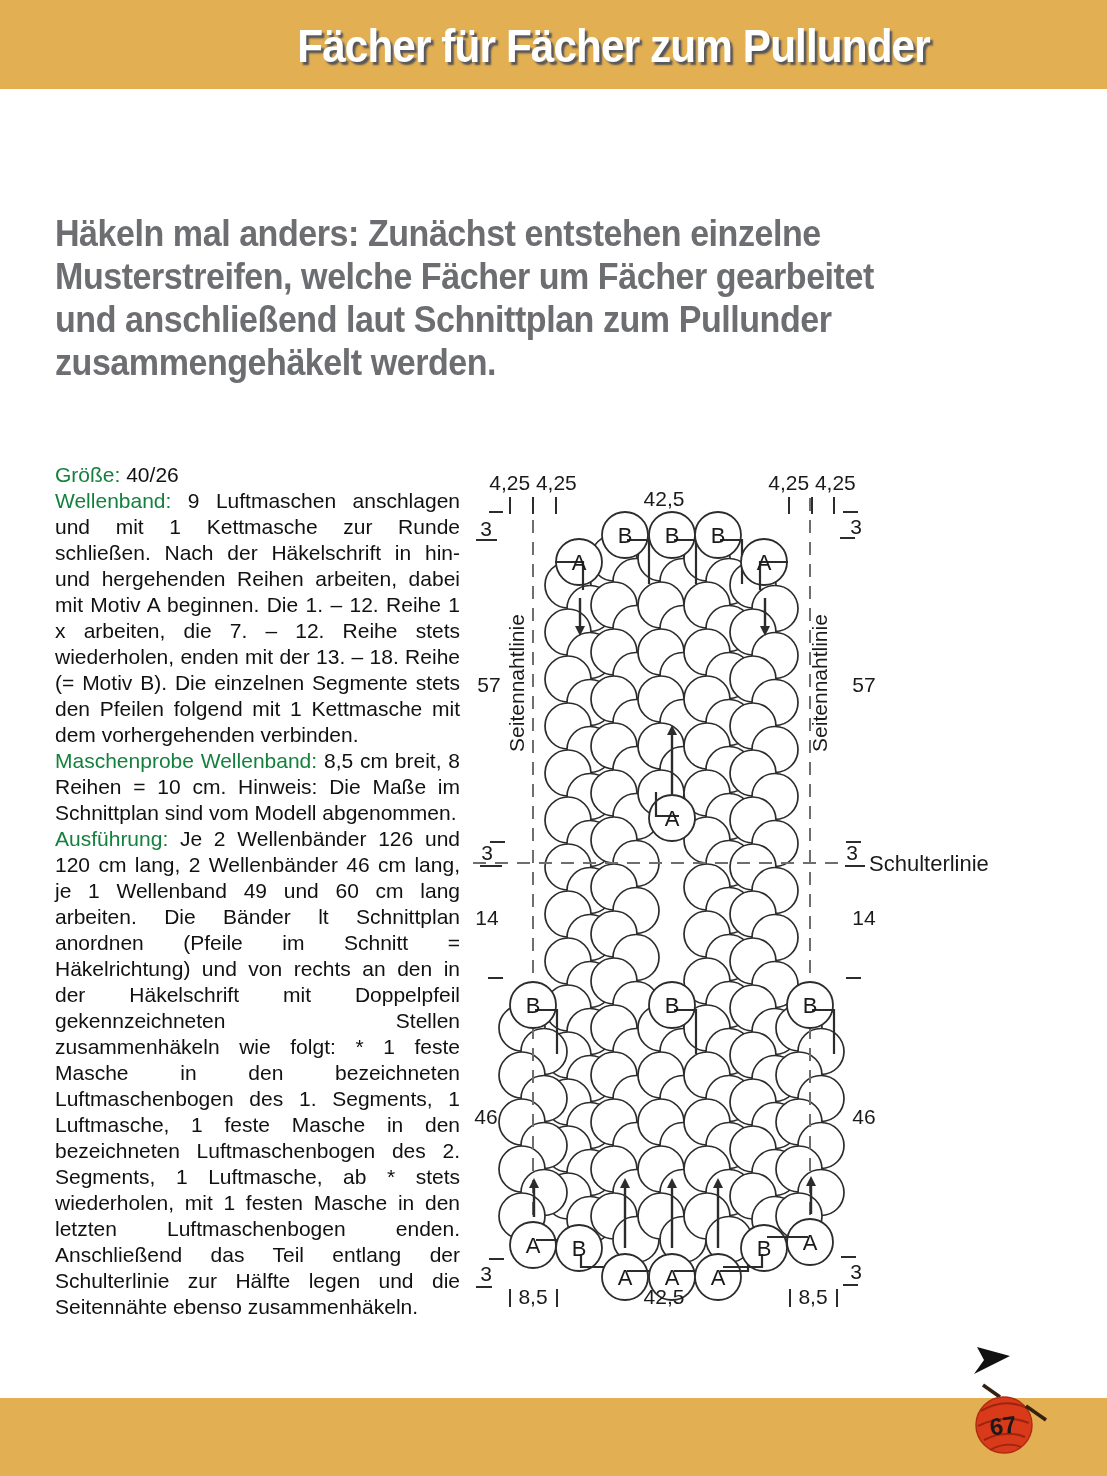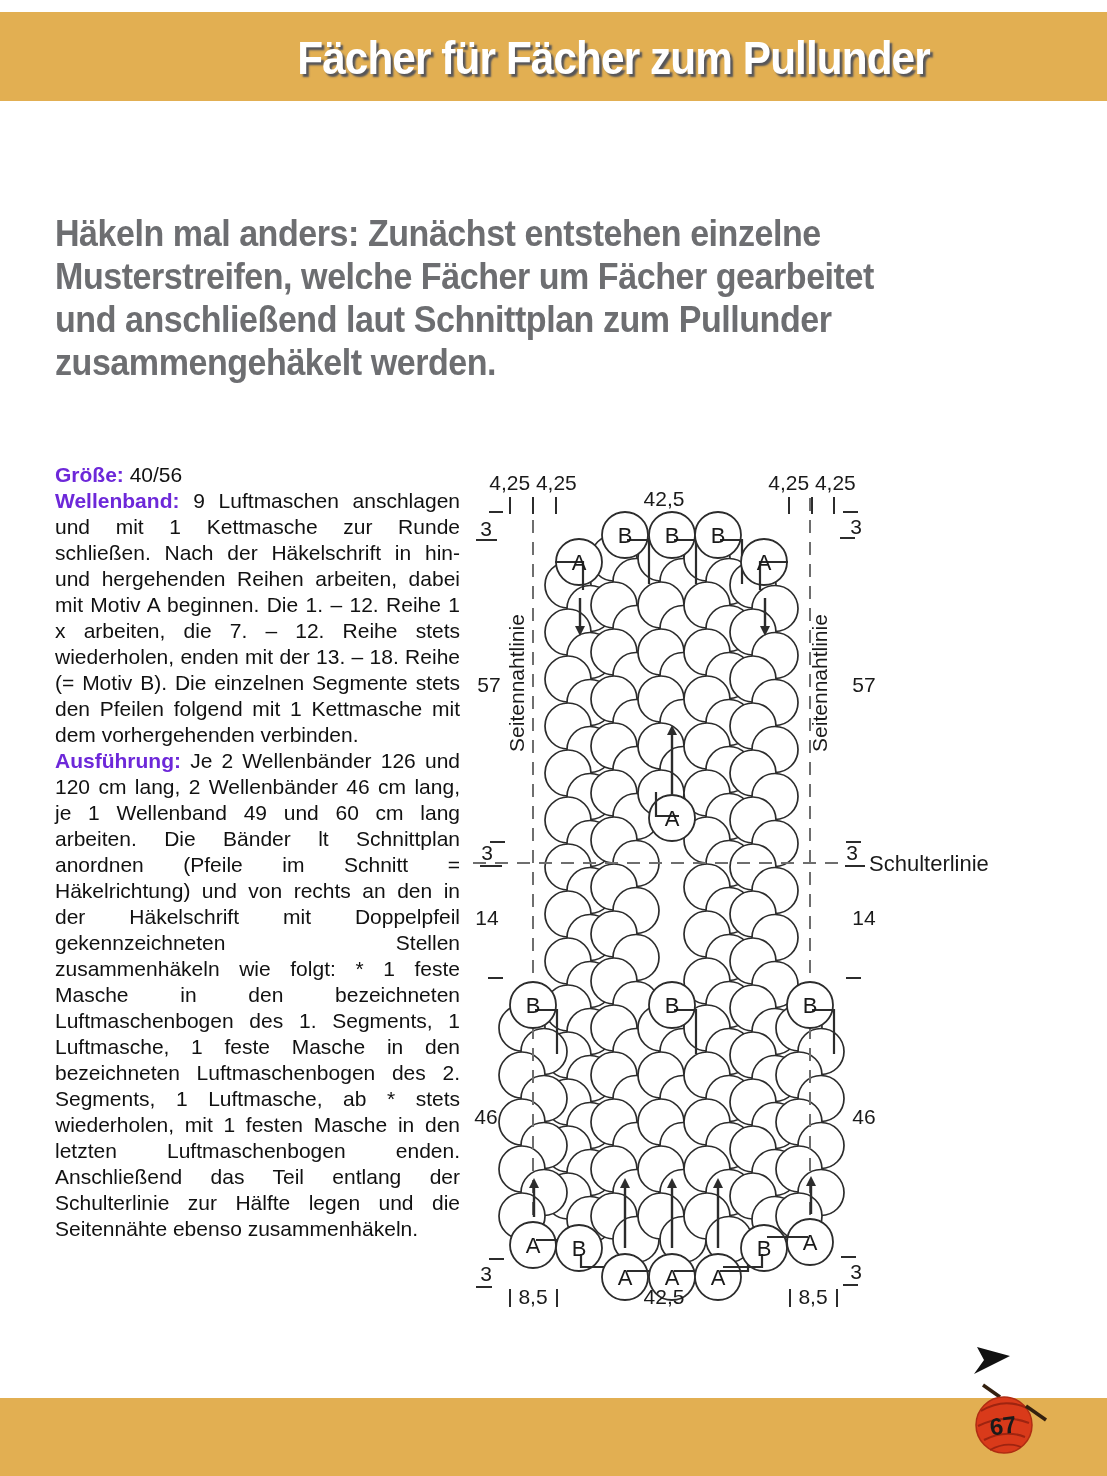--- a/index.html
+++ b/index.html
@@ -1,33 +1,33 @@
 <!DOCTYPE html>
 <html lang="de"><head>
 <meta charset="utf-8">
 <style>
   html,body{margin:0;padding:0;background:#ffffff;}
   .page{position:relative;width:1107px;height:1476px;background:#ffffff;overflow:hidden;
         font-family:"Liberation Sans",sans-serif;}
   
-  .title-band{position:absolute;left:0;top:12px;width:1107px;height:89px;background:#e2af52;}
+  .title-band{position:absolute;left:0;top:0;width:1107px;height:89px;background:#e2af52;}
   .title-band h1{position:absolute;left:150px;right:30px;top:0;margin:0;height:89px;
         line-height:92px;text-align:center;color:#ffffff;font-size:47px;font-weight:bold;
         letter-spacing:-1px;transform:scaleX(.9);transform-origin:50% 50%;
         text-shadow:3px 3px 2px #55555a;white-space:nowrap;}
   
   .intro{position:absolute;left:55px;top:212px;color:#6d6e71;font-weight:bold;
         font-size:37px;line-height:43px;letter-spacing:-.5px;transform:scaleX(.92);
         transform-origin:0 0;}
   .intro div{white-space:nowrap;}
   
   .instructions{position:absolute;left:55px;top:462px;width:405px;color:#111111;
         font-size:21px;line-height:26px;text-align:justify;hyphens:auto;}
   .instructions p{margin:0;}
-  .instructions b{font-weight:bold;color:#6d28d9;}
+  .instructions b{font-weight:normal;color:#15803d;}
   
   .schematic{position:absolute;left:455px;top:450px;margin:0;}
   svg text{font-family:"Liberation Sans",sans-serif;fill:#1a1a1a;}
   
   .footer-band{position:absolute;left:0;top:1398px;width:1107px;height:78px;background:#e2af52;}
   .footer-deco{position:absolute;left:950px;top:1340px;}
 </style>
 </head>
 <body>
 
@@ -38,22 +38,23 @@
   </header>
 
   <section class="intro">
     <div>Häkeln mal anders: Zunächst entstehen einzelne</div>
     <div>Musterstreifen, welche Fächer um Fächer gearbeitet</div>
     <div>und anschließend laut Schnittplan zum Pullunder</div>
     <div>zusammengehäkelt werden.</div>
   </section>
 
   <section class="instructions">
-    <p><b>Größe:</b><span> 40/56</span></p>
+    <p><b>Größe:</b><span> 40/26</span></p>
     <p><b>Wellenband:</b><span> 9 Luftmaschen anschlagen und mit 1 Kettmasche zur Runde schließen. Nach der Häkelschrift in hin- und hergehenden Reihen arbeiten, dabei mit Motiv A beginnen. Die 1. – 12. Reihe 1 x arbeiten, die 7. – 12. Reihe stets wiederholen, enden mit der 13. – 18. Reihe (= Motiv B). Die einzelnen Segmente stets den Pfeilen folgend mit 1 Kettmasche mit dem vorhergehenden verbinden.</span></p>
+    <p><b>Maschenprobe Wellenband:</b><span> 8,5 cm breit, 8 Reihen = 10 cm. Hinweis: Die Maße im Schnittplan sind vom Modell abgenommen.</span></p>
     <p><b>Ausführung:</b><span> Je 2 Wellenbänder 126 und 120 cm lang, 2 Wellenbänder 46 cm lang, je 1 Wellenband 49 und 60 cm lang arbeiten. Die Bänder lt Schnittplan anordnen (Pfeile im Schnitt = Häkelrichtung) und von rechts an den in der Häkelschrift mit Doppelpfeil gekennzeichneten Stellen zusammenhäkeln wie folgt: * 1 feste Masche in den bezeichneten Luftmaschenbogen des 1. Segments, 1 Luftmasche, 1 feste Masche in den bezeichneten Luftmaschenbogen des 2. Segments, 1 Luftmasche, ab * stets wiederholen, mit 1 festen Masche in den letzten Luftmaschenbogen enden. Anschließend das Teil entlang der Schulterlinie zur Hälfte legen und die Seitennähte ebenso zusammenhäkeln.</span></p>
   </section>
 
   <figure class="schematic">
     <svg id="schematic-svg" width="570" height="890" viewBox="455 450 570 890">
         <circle cx="568" cy="585" r="23" fill="#fff" stroke="#2c2c2c" stroke-width="1.7"></circle>
         <circle cx="590" cy="608.5" r="23" fill="#fff" stroke="#2c2c2c" stroke-width="1.7"></circle>
         <circle cx="568" cy="632" r="23" fill="#fff" stroke="#2c2c2c" stroke-width="1.7"></circle>
         <circle cx="590" cy="655.5" r="23" fill="#fff" stroke="#2c2c2c" stroke-width="1.7"></circle>
         <circle cx="568" cy="679" r="23" fill="#fff" stroke="#2c2c2c" stroke-width="1.7"></circle>

